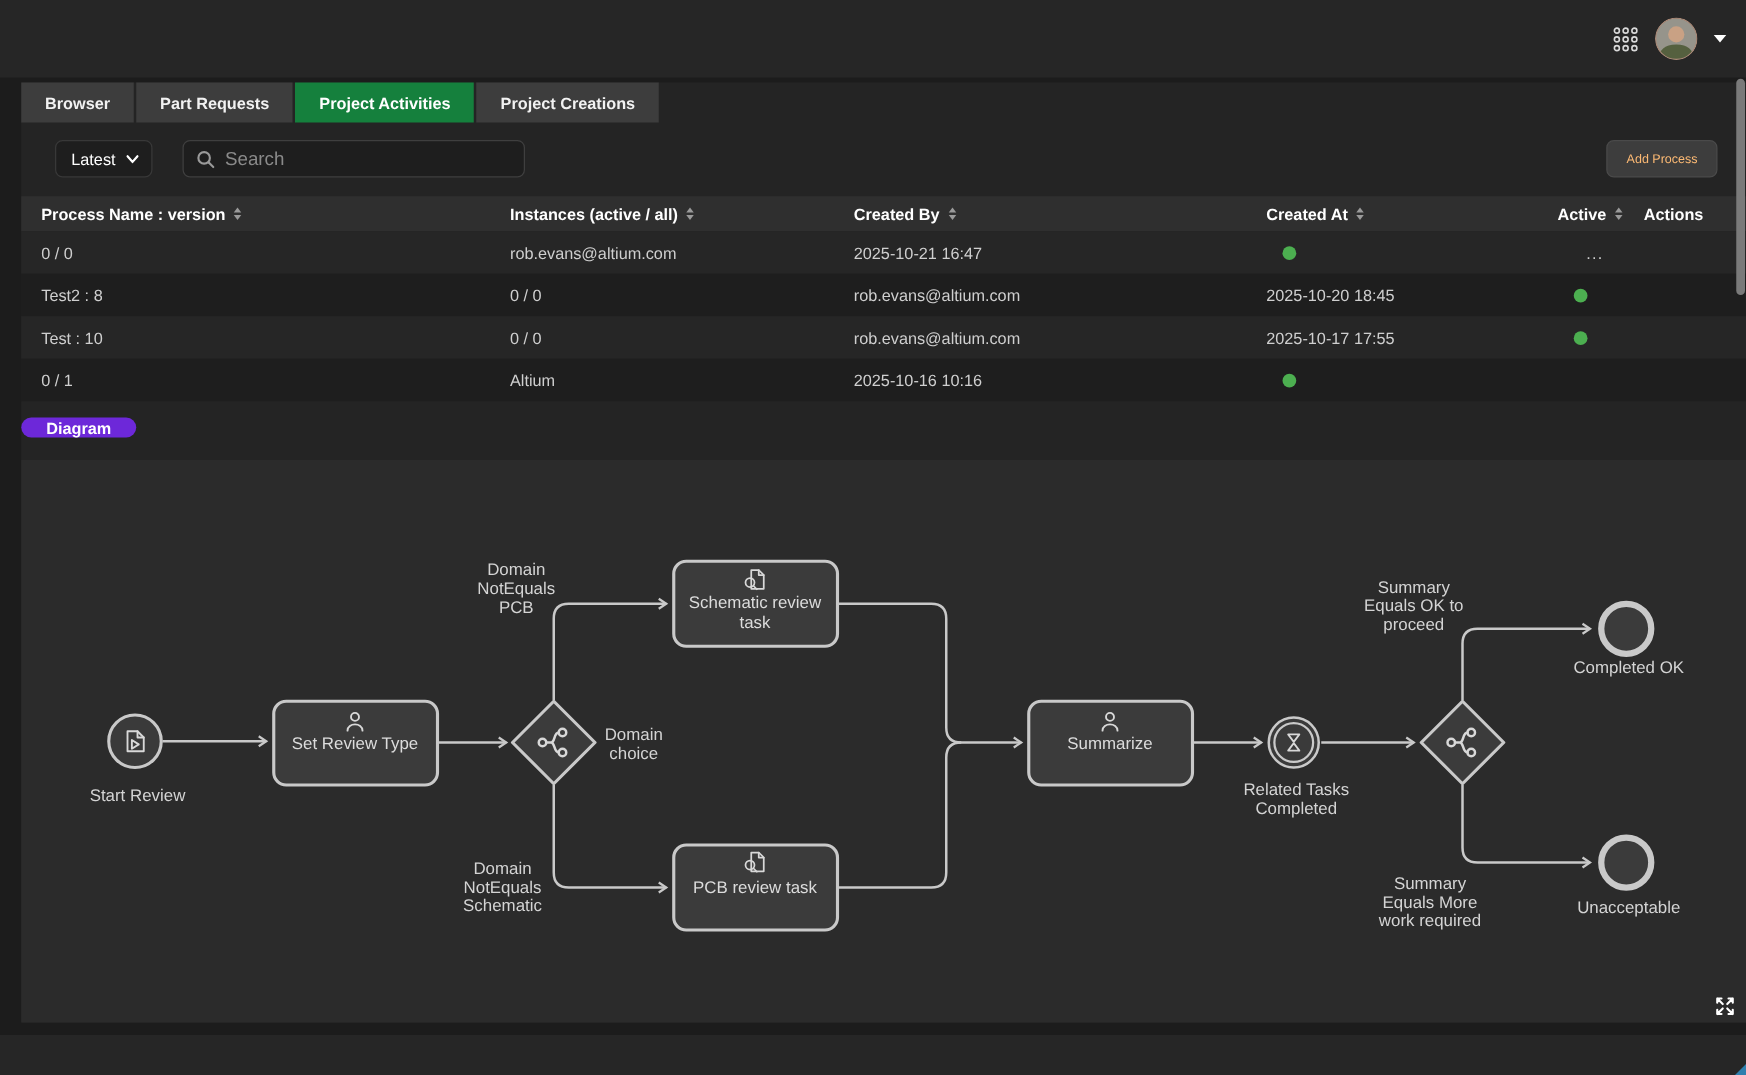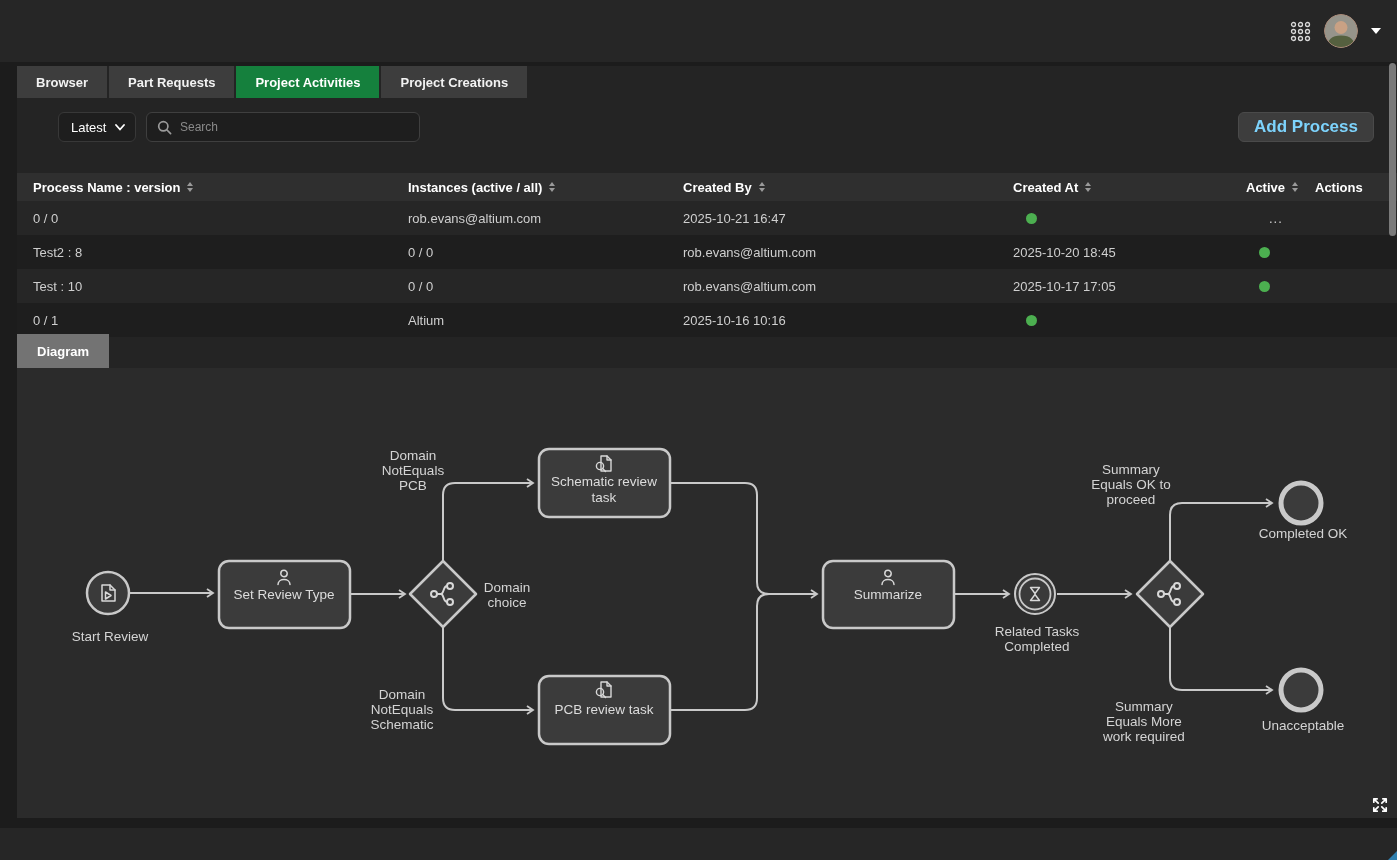--- a/index.html
+++ b/index.html
@@ -19,46 +19,46 @@
   .main { position:absolute; left:17px; top:66px; width:1380px; height:752px; background:#242424; }
   .bottom-strip { position:absolute; left:0; top:828px; width:1397px; height:32px; background:#262626; }
   
   .tabbar { display:flex; height:32px;align-items:flex-end; }
   .tab { height:32px; display:flex; align-items:center; padding:0 19px; margin-right:2px;
          background:#3d3d3d; color:#f2f2f2; font-size:13px; font-weight:bold; cursor:pointer; white-space:nowrap; }
   .tab.active { background:#15803d; color:#ffffff; }
   
   .filter-select { position:absolute; left:27px; top:46px; width:78px; height:30px; background:#1e1e1e;
          border:1px solid #383838; border-radius:6px; display:flex; align-items:center; justify-content:space-between;
-         padding:0 10px 0 12px; font-size:13px; color:#ffffff; cursor:pointer;margin-left:14px; }
+         padding:0 10px 0 12px; font-size:13px; color:#ffffff; cursor:pointer; }
   .search-box { position:absolute; left:129px; top:46px; width:274px; height:30px; background:#1e1e1e;
          border:1px solid #3f3f3f; border-radius:6px; display:flex; align-items:center; padding:0 10px; }
   .search-box input { flex:1; background:transparent; border:none; outline:none; color:#bef264;
-         font-size:12px; font-family:"Liberation Sans",sans-serif; margin-left:8px; }
+         font-size:15px; font-family:"Liberation Sans",sans-serif; margin-left:8px; }
   .search-box input::placeholder { color:#8a8a8a; }
   .add-btn { position:absolute; right:23px; top:46px; height:30px; padding:0 15px; background:#3d3d3d;
-         border:1px solid #4a4a4a; border-radius:6px; color:#7dd3fc; font-size:17px; font-weight:bold;
+         border:1px solid #4a4a4a; border-radius:6px; color:#fdba74; font-size:10px; font-weight:normal;
          font-family:"Liberation Sans",sans-serif; cursor:pointer; }
   
-  .table { position:absolute; left:0; top:91px; width:1380px; font-size:13px;margin-top:16px; }
+  .table { position:absolute; left:0; top:91px; width:1380px; font-size:13px; }
   .thead, .trow { display:grid; grid-template-columns:375px 275px 330px 233px 69px 1fr; align-items:center; }
   .thead { height:28px; background:#2f2f2f; color:#ffffff; font-weight:bold; }
   .trow { height:34px; color:#cfcfcf; cursor:pointer; }
   .trow:nth-of-type(odd) { background:#1e1e1e; }
   .trow:nth-of-type(even) { background:#262626; }
   .cell { padding-left:16px; display:flex; align-items:center; white-space:nowrap; }
   .sort { display:inline-flex; flex-direction:column; gap:2px; margin-left:7px; cursor:pointer; }
   .sort i { display:block; width:0; height:0; border-left:3.5px solid transparent; border-right:3.5px solid transparent; }
   .sort .up { border-bottom:4px solid #9a9a9a; }
   .sort .dn { border-top:4px solid #9a9a9a; }
   .dot { width:11px; height:11px; border-radius:50%; margin-left:13px; }
   .actions-dots { margin-left:23px; color:#d0d0d0; letter-spacing:1px; cursor:pointer; }
   
-  .diagram-tab { position:absolute; left:0; top:268px; height:34px; padding:0 20px; background:#737373;
-         color:#ffffff; font-size:13px; font-weight:bold; display:flex; align-items:center; cursor:pointer; }
+  .diagram-tab { position:absolute; left:0; top:268px; height:16px; padding:0 20px; background:#6d28d9;
+         color:#ffffff; font-size:13px; font-weight:bold; display:flex; align-items:center; cursor:pointer;border-radius:11px; }
   .diagram-panel { position:absolute; left:0; top:302px; width:1380px; height:450px; background:#2b2b2b; }
   .diagram-panel svg.bpmn { display:block; width:1380px; height:450px; }
   .expand-btn { position:absolute; right:9px; bottom:5px; width:16px; height:16px; cursor:pointer; }
   
   .scroll-thumb { position:absolute; left:1389px; top:63px; width:7px; height:173px; background:#7a7a7a; border-radius:4px; cursor:grab; }
   .corner-accent { position:absolute; right:0; bottom:0; width:0; height:0;
          border-left:9px solid transparent; border-bottom:9px solid #2f7fae; }
   text { font-family:"Liberation Sans", sans-serif; }
 </style>
 </head>
@@ -182,21 +182,21 @@
           <span class="dot" style="background:#4caf50"></span>
         </div>
       <div class="cell">
           <span class="actions-dots"></span>
         </div>
     </div>
     <div class="trow">
       <div class="cell">Test : 10</div>
       <div class="cell">0 / 0</div>
       <div class="cell">rob.evans@altium.com</div>
-      <div class="cell">2025-10-17 17:05</div>
+      <div class="cell">2025-10-17 17:55</div>
       <div class="cell">
           <span class="dot" style="background:#4caf50"></span>
         </div>
       <div class="cell">
           <span class="actions-dots"></span>
         </div>
     </div>
     <div class="trow">
       <div class="cell">0 / 1</div>
       <div class="cell">Altium</div>

